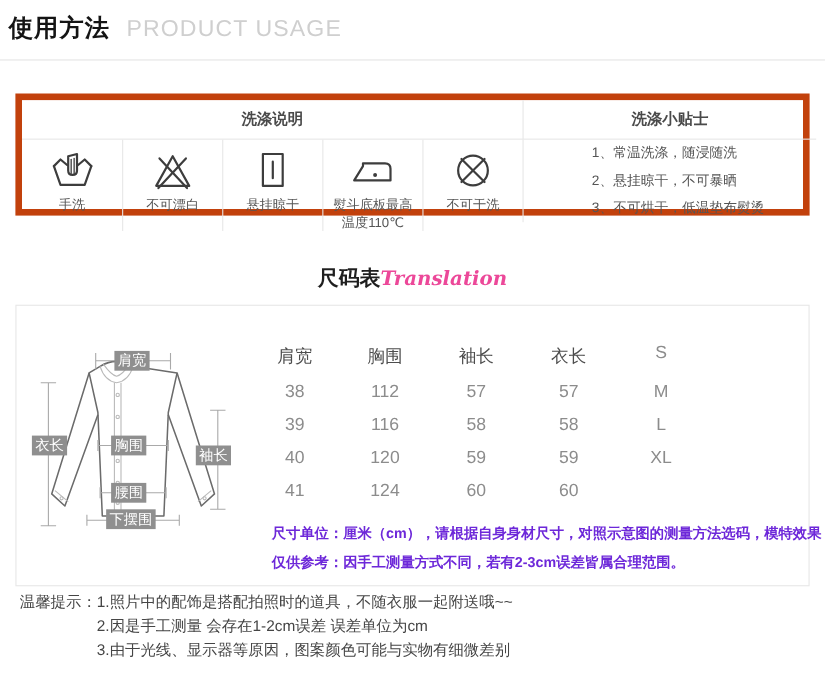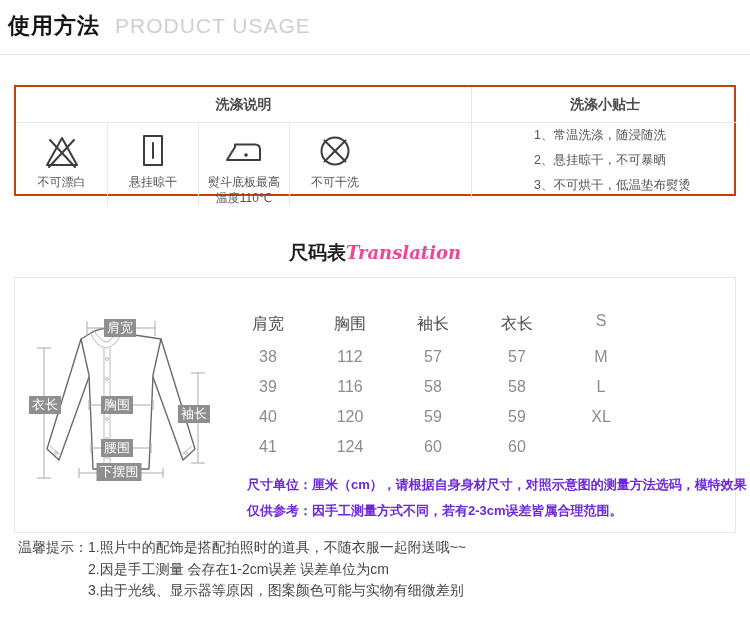--- a/index.html
+++ b/index.html
@@ -8,21 +8,21 @@
 
   
   .page-header { position:absolute; top:11px; left:8px; display:flex; align-items:baseline; gap:15px; }
   .title-cn { font-size:22px; font-weight:bold; color:#141414; letter-spacing:1px; }
   .title-en { font-size:21px; color:#cfcfcf; letter-spacing:1px; }
   .header-divider { position:absolute; top:54px; left:0; width:750px; height:0; border-top:1px solid #e4e4e4; }
 
   
   .wash-table { position:absolute; top:85px; left:14px; width:722px; height:111px;
                 display:grid; grid-template-columns:456px 266px; grid-template-rows:36px 75px;
-                border:2px solid #c2410c; background:#fff; }
+                border:6px solid #c2410c; background:#fff; }
   .wash-head { display:flex; align-items:center; justify-content:center;
                font-size:14px; font-weight:bold; color:#4a4a4a; border-bottom:1px solid #e7e7e7; }
   .wash-head-left { border-right:1px solid #e7e7e7; }
   .wash-icons { display:grid; grid-template-columns:repeat(5,1fr); border-right:1px solid #e7e7e7; }
   .wash-cell { display:flex; flex-direction:column; align-items:center; padding-top:8px; }
   .wash-cell + .wash-cell { border-left:1px solid #e7e7e7; }
   .icon-box { height:40px; display:flex; align-items:center; justify-content:center; }
   .icon-box svg { stroke:#3d3d3d; fill:none; stroke-width:2; stroke-linejoin:round; stroke-linecap:round; }
   .wash-label { font-size:12px; color:#555; text-align:center; line-height:16px; margin-top:3px; width:82px; }
   .wash-tips { display:flex; align-items:center; }
@@ -71,20 +71,33 @@
   <div class="header-divider"></div>
 
   <div class="wash-table">
     <div class="wash-head wash-head-left">洗涤说明</div>
     <div class="wash-head">洗涤小贴士</div>
 
     <div class="wash-icons">
       <div class="wash-cell">
         <div class="icon-box">
           <svg width="40" height="40" viewBox="0 0 40 40">
+            <path d="M3,16 L9,10 L15,15"></path>
+            <path d="M25,15 L31,10 L37,16"></path>
+            <path d="M3,16 L9,33 L31,33 L37,16"></path>
+            <path d="M16,7 L24,5 L24,20 Q24,24 20,24 Q16,24 16,20 Z"></path>
+            <path d="M18.7,10 L18.7,22.5" stroke-width="1.2"></path>
+            <path d="M21.4,9 L21.4,23" stroke-width="1.2"></path>
+          </svg>
+        </div>
+        <div class="wash-label">手洗</div>
+      </div>
+      <div class="wash-cell">
+        <div class="icon-box">
+          <svg width="40" height="40" viewBox="0 0 40 40">
             <path d="M20,7 L5,34 L35,34 Z"></path>
             <path d="M8,9 L33,36"></path>
             <path d="M32,9 L7,36"></path>
           </svg>
         </div>
         <div class="wash-label">不可漂白</div>
       </div>
       <div class="wash-cell">
         <div class="icon-box">
           <svg width="40" height="40" viewBox="0 0 40 40">

